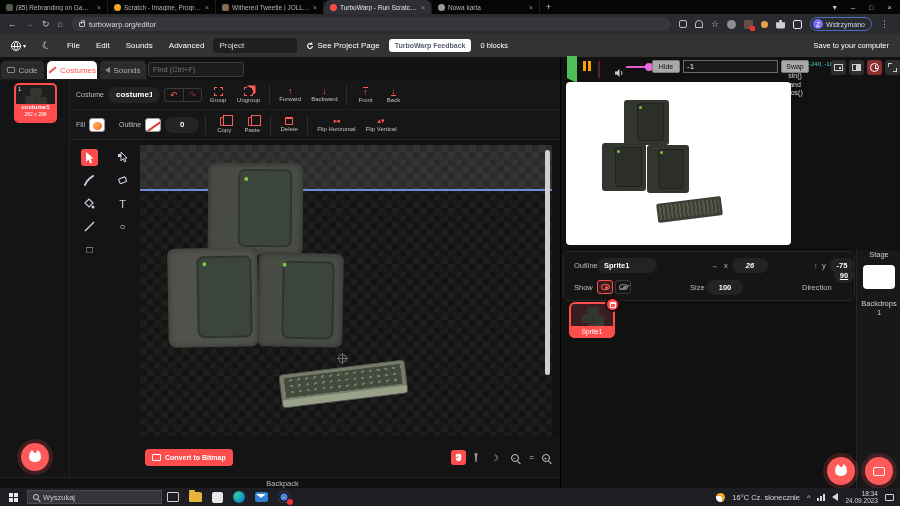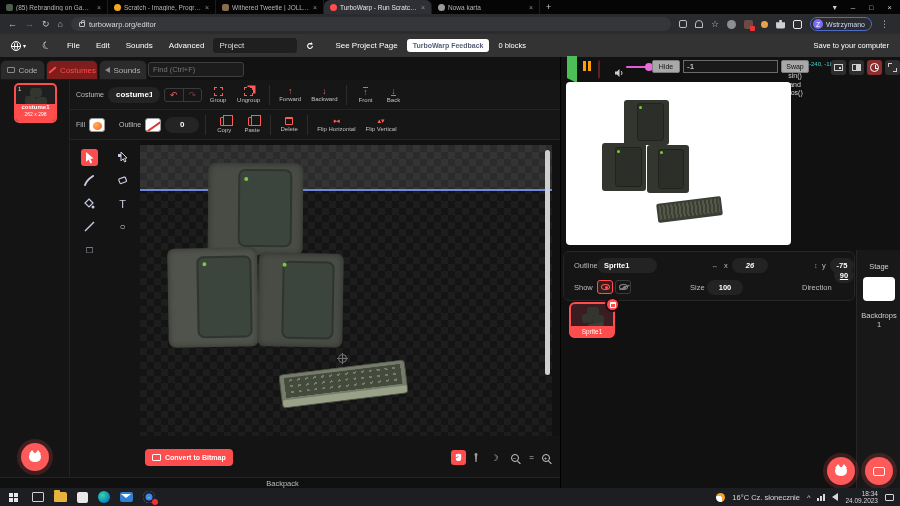--- a/index.html
+++ b/index.html
@@ -29,21 +29,21 @@
   #projname { width:84px; height:15px; background:#1f1f1f; border:1px solid #1f1f1f; border-radius:3px; color:#ddd; font-size:8px; padding:0 5px; }
   #fbbtn { background:#fff; color:#575e75; font-weight:bold; font-size:7px; border-radius:3px; padding:3px 6px; }
   .globe { width:10px; height:10px; border-radius:50%; border:1px solid #fff; position:relative; }
   .globe:before { content:""; position:absolute; inset:0; border-left:1px solid #fff; border-right:1px solid #fff; border-radius:50%; left:2px; right:2px; }
   .globe:after { content:""; position:absolute; left:-1px; right:-1px; top:4px; border-top:1px solid #fff; }
   .moong { color:#fff; font-size:10px; transform:rotate(-15deg); }
 
   
   #tabrow { left:0; top:57px; width:900px; height:23px; background:#121212; }
   .etab { position:absolute; top:3px; height:20px; border-radius:6px 6px 0 0; display:flex; align-items:center; justify-content:center; gap:3px; font-size:8px; color:#b0b0b0; background:#2b2b2b; border:1px solid #1a1a1a; }
-  .etab.active { background:#7f1d1d; color:#ff4c4c; }
+  .etab.active { background:#ffffff; color:#ff4c4c; }
   #findbox { position:absolute; left:148px; top:5px; width:96px; height:15px; background:#1c1c1c; border:1px solid #3e3e3e; border-radius:3px; color:#8a8a8a; font-size:7.5px; padding:0 4px; }
 
   
   #costpanel { left:0; top:80px; width:70px; height:397px; background:#141414; border-right:1px solid #222; }
   #costtile { position:absolute; left:14px; top:3px; width:43px; height:40px; background:#1f1f1f; border:2px solid #ff4c4c; border-radius:5px; overflow:hidden; }
   #costtile .band { position:absolute; left:0; right:0; bottom:0; height:17px; background:#ff4c4c; color:#fff; text-align:center; line-height:1.2; }
   #costidx { position:absolute; left:2px; top:1px; color:#ddd; font-size:6px; z-index:3; }
   .addcircle { position:absolute; width:28px; height:28px; border-radius:50%; background:#ff5a5a; box-shadow:0 0 0 4px rgba(255,76,76,.18); display:flex; align-items:center; justify-content:center; }
   .cathead { width:12px; height:9px; background:#fff; border-radius:4px 4px 5px 5px; position:relative; }
   .cathead:before,.cathead:after { content:""; position:absolute; top:-3px; border-left:3px solid transparent; border-right:3px solid transparent; border-bottom:4px solid #fff; }
@@ -249,21 +249,21 @@
     <div class="mitem">
         <span>Edit</span>
       </div>
     <div class="mitem">
         <span>Sounds</span>
       </div>
     <div class="mitem">
         <span>Advanced</span>
       </div>
     <input id="projname" value="Project" style="">
-    <div class="mitem" style="gap:21px">
+    <div class="mitem" style="gap:3px">
       <svg width="8" height="8" viewBox="0 0 10 10">
           <path d="M8 5a3 3 0 1 1-1-2.2" fill="none" stroke="#fff" stroke-width="1.4"></path>
           <path d="M7 0l1.5 3L5.5 3z" fill="#fff"></path>
         </svg>
       <span>See Project Page</span>
     </div>
     <div id="fbbtn"><span>TurboWarp Feedback</span></div>
     <div class="mitem" style="font-size:7.5px">
         <span>0 blocks</span>
       </div>
@@ -569,41 +569,45 @@
       <div class="mini-mon" style="left:11px;top:10px;width:11px;height:9px"></div>
       <div class="mini-mon" style="left:22px;top:11px;width:11px;height:9px"></div>
       <div class="mini-kb" style="left:17px;top:19px;width:16px;height:4px"></div>
       <div class="band"><span>Sprite1</span></div>
       <div id="delbadge">
           <span class="wtrash"></span>
         </div>
     </div>
 
     <div id="stagecol">
-      <div style="margin-top:12px">Stage</div>
+      <div style="margin-top:0">Stage</div>
       <div id="backthumb"></div>
       <div style="margin-top:10px">Backdrops</div>
       <div>1</div>
     </div>
 
     <div class="addcircle" style="left:266px;top:400px">
       <span class="cathead"></span>
     </div>
     <div class="addcircle" style="left:304px;top:400px">
       <span style="width:12px;height:9px;border:1px solid #fff;border-radius:2px"></span>
     </div>
   </div>
 
   <div id="taskbar" class="abs">
     <span class="winlogo">
         <i></i>
         <i></i>
         <i></i>
         <i></i>
       </span>
+    <div id="tsearch">
+      <span class="tmag"></span>
+      <span>Wyszukaj</span>
+    </div>
     <span class="tbico" style="border:1px solid #cfcfcf;border-radius:1px;width:12px;height:10px"></span>
     <span class="tbico" style="background:#e8b33c;border-radius:2px 2px 1px 1px;height:10px">
         <i style="position:absolute;left:0;top:-2px;width:6px;height:3px;background:#e8b33c;border-radius:1px"></i>
       </span>
     <span class="tbico" style="background:#e8e8e8;height:11px;width:11px"></span>
     <span class="tbico" style="border-radius:50%;background:radial-gradient(circle at 35% 35%, #35d6a5, #0a84c1 70%);width:12px;height:12px"></span>
     <span class="tbico" style="background:#2f7fd4;height:10px">
         <i style="position:absolute;left:1px;top:2px;width:0;height:0;border-left:5px solid transparent;border-right:5px solid transparent;border-top:4px solid #fff"></i>
       </span>
     <span class="tbico" style="border-radius:50%;width:12px;height:12px;background:conic-gradient(#ea4335 0 33%, #fbbc05 33% 66%, #34a853 66% 100%);box-shadow:inset 0 0 0 2.5px #1d1e22, inset 0 0 0 5px #4285f4">

